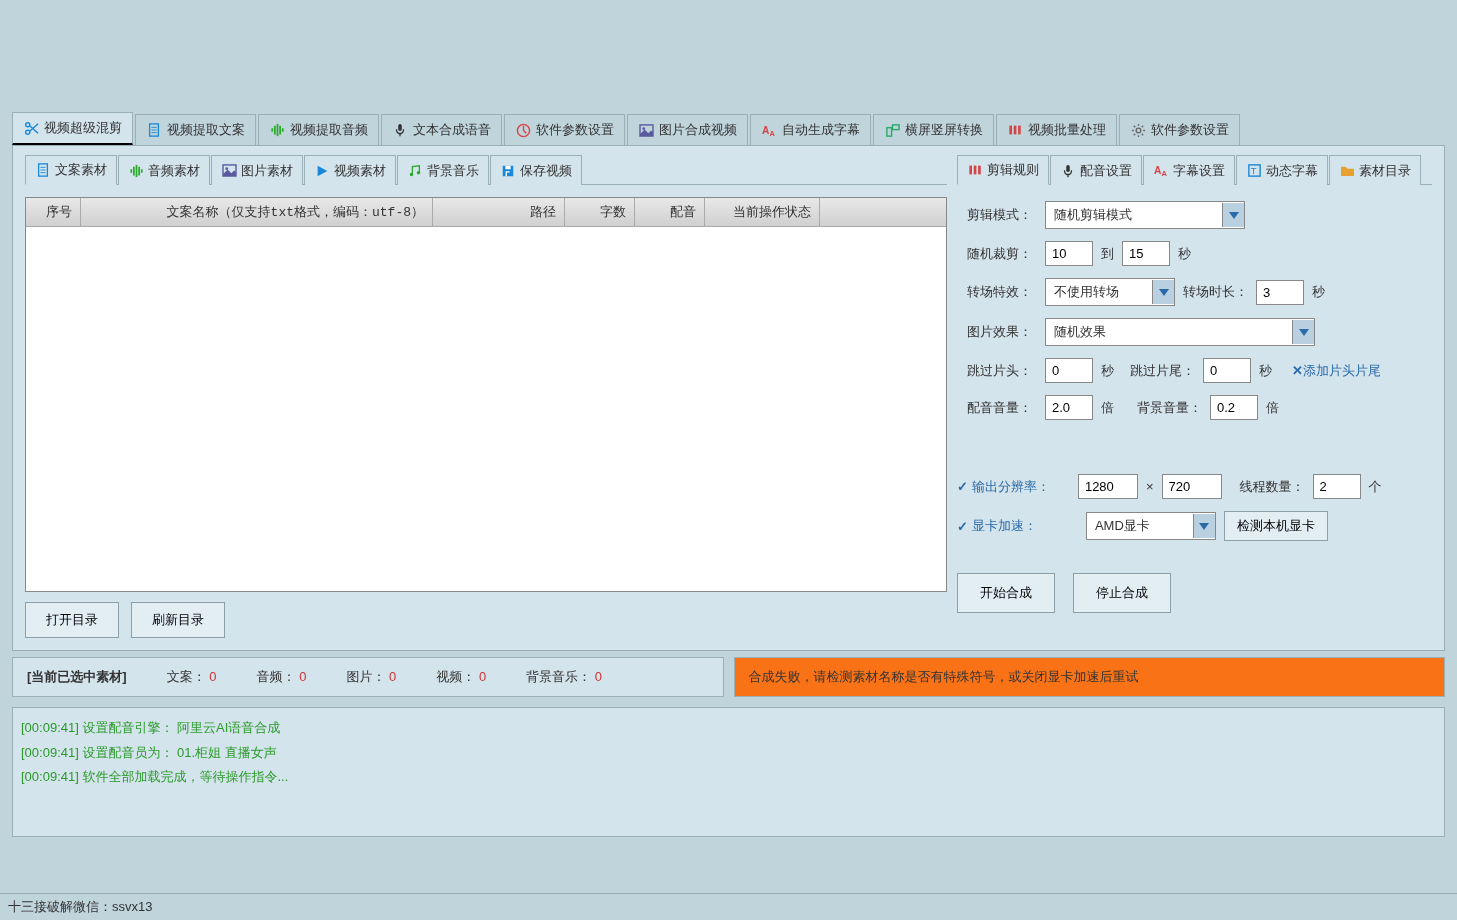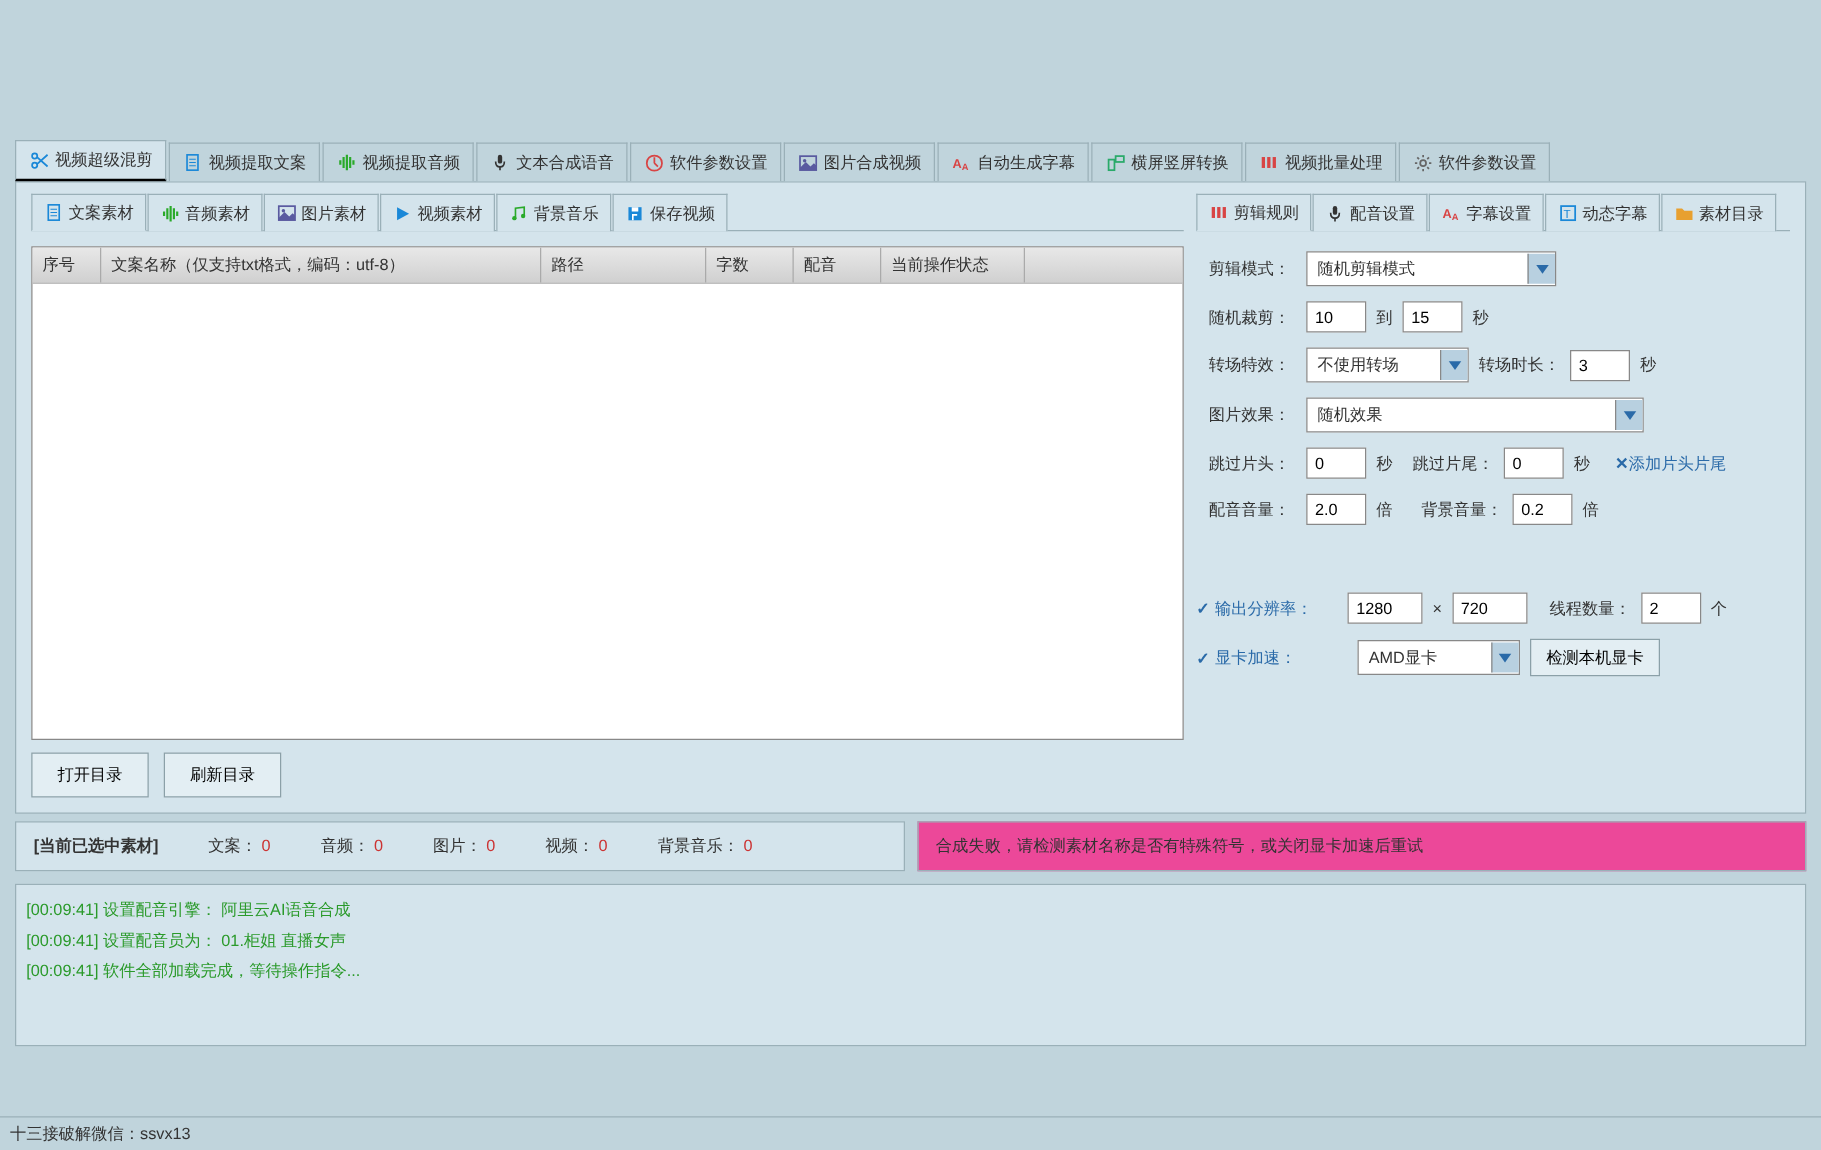--- a/index.html
+++ b/index.html
@@ -87,21 +87,22 @@
 }
 .table-header {
   display: flex;
   background: linear-gradient(#e8e8e8, #d0d0d0);
   border-bottom: 1px solid #aaa;
 }
 .th {
   padding: 5px 8px;
   border-right: 1px solid #aaa;
   font-size: 13px;
-  text-align: left;
+  text-align: right;
+  font-family: Liberation Mono, monospace;
 }
 .btn-row { display: flex; gap: 12px; margin-top: 10px; margin-bottom: 8px; }
 .btn {
   padding: 8px 20px;
   background: #e3eef3;
   border: 1px solid #8ba0a8;
   cursor: pointer;
   font-size: 13px;
   font-family: inherit;
 }
@@ -171,21 +172,21 @@
   background: #d4e4ec;
   font-size: 13px;
 }
 .stats-bar .count { color: #cc3333; }
 .status-msg-box {
   display: flex;
   align-items: center;
   padding: 10px 14px;
   border: 1px solid #9ab0b8;
   margin: 6px 0 0 0;
-  background: #ec4899;
+  background: #f97316;
   font-size: 13px;
   flex: 1;
 }
 .bottom-row {
   display: flex;
   gap: 10px;
   margin: 0 12px;
 }
 .log-panel {
   margin: 10px 12px 4px 12px;
@@ -540,20 +541,24 @@
           <span class="dropdown-text">AMD显卡</span>
           <div class="dropdown-arrow">
               <div class="arrow-down"></div>
             </div>
         </div>
         <button class="btn" style="padding:5px 12px">检测本机显卡</button>
       </div>
 
       <div style="height:8px"></div>
 
+      <div class="form-row">
+        <button class="btn" style="padding:10px 22px">开始合成</button>
+        <button class="btn" style="padding:10px 22px;margin-left:10px">停止合成</button>
+      </div>
     </div>
   </div>
 </div>
 
 <div class="bottom-row">
   <div class="stats-bar" style="flex:1;margin:6px 0 0 0">
     <div class="stats-left">
       <b>[当前已选中素材]</b>
       <span><span>文案：</span> <span class="count">0</span></span>
       <span><span>音频：</span> <span class="count">0</span></span>

